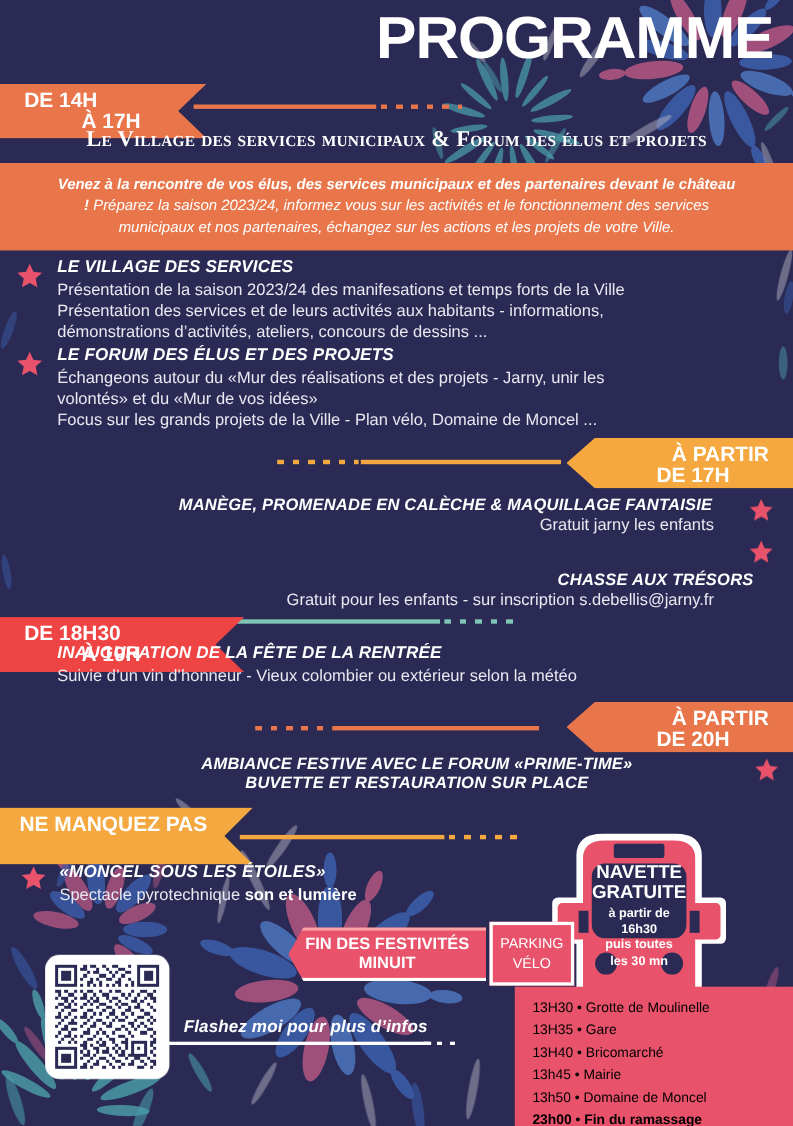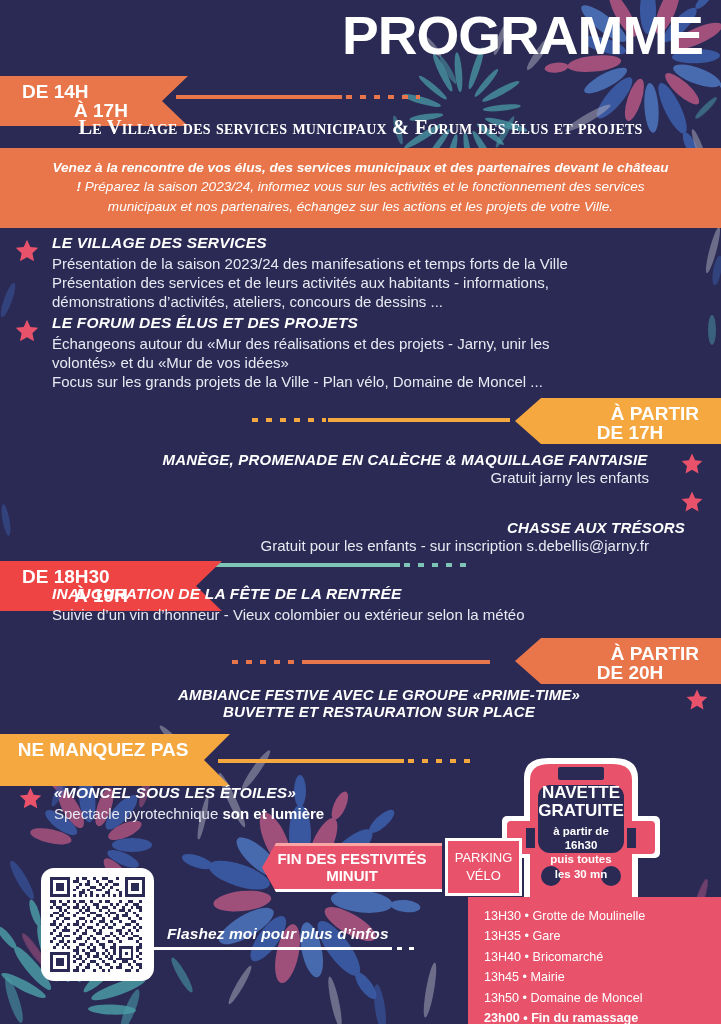--- a/index.html
+++ b/index.html
@@ -98,21 +98,21 @@
     position:absolute;left:445px;top:838px;width:77px;height:58px;
     border:3px solid #ffffff;background:#e8526a;box-sizing:border-box;
     display:flex;flex-direction:column;align-items:center;justify-content:center;
     font-size:13px;line-height:1.35;color:#fff;text-align:right;
   }
 
   .schedule{
     position:absolute;left:468px;top:897px;width:253px;height:127px;
     background:#e8526a;box-sizing:border-box;padding:9px 0 0 16px;
   }
-  .schedule .row{font-size:12.6px;line-height:1.62;color:#ffffff;}
+  .schedule .row{font-size:12.6px;line-height:1.62;color:#000000;}
   .schedule .row.last{font-weight:bold;}
 
   
   .fin{
     position:absolute;left:262px;top:843px;width:180px;height:43px;
     background:#e8526a;color:#fff;font-weight:bold;font-size:15px;
     text-align:center;line-height:1.13;
     display:flex;flex-direction:column;align-items:center;justify-content:center;
     clip-path:polygon(14px 0,100% 0,100% 100%,14px 100%,0 50%);
     border-top:3px solid #fca5a5;border-bottom:3px solid #fff;
@@ -543,21 +543,21 @@
   </div>
   <div class="ribbon right" style="top:638px;width:206px;height:46px;background:#e8764a;font-size:19px;">
     <span class="l1">À PARTIR</span>
     <span class="l2">DE 20H</span>
   </div>
 
   <svg class="star" style="left:685px;top:688px;width:24px;height:24px;" viewBox="0 0 24 24">
     <path d="M12 1.6 L15.1 8.3 L22.4 9.1 L17 14.1 L18.5 21.4 L12 17.7 L5.5 21.4 L7 14.1 L1.6 9.1 L8.9 8.3 Z" fill="#e8526a"></path>
   </svg>
   <div class="rblk" style="right:32px;top:686px;width:620px;">
-    <div class="head">AMBIANCE FESTIVE AVEC LE GROUPE «PRIME-TIME»</div>
+    <div class="head">AMBIANCE FESTIVE AVEC LE FORUM «PRIME-TIME»</div>
     <div class="head">BUVETTE ET RESTAURATION SUR PLACE</div>
   </div>
 
   <div class="conn" style="left:218px;top:759px;width:258px;">
     <div class="solid" style="left:0;width:186px;background:#f5a83f;"></div>
     <div class="dots" style="left:190px;width:68px;background:repeating-linear-gradient(to right,#f5a83f 0 6px,transparent 6px 14px);"></div>
   </div>
   <div class="ribbon left" style="top:734px;width:230px;height:52px;background:#f5a83f;font-size:19px;text-align:center;padding:6px 34px 8px 10px;">
     <span class="l1">NE MANQUEZ PAS</span>
   </div>

